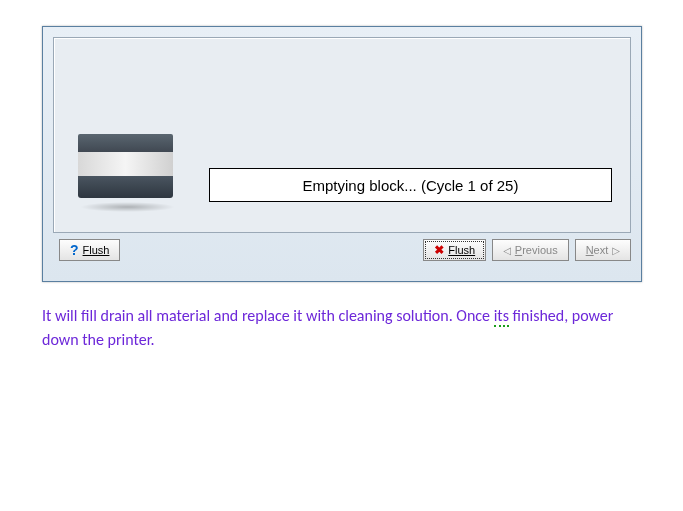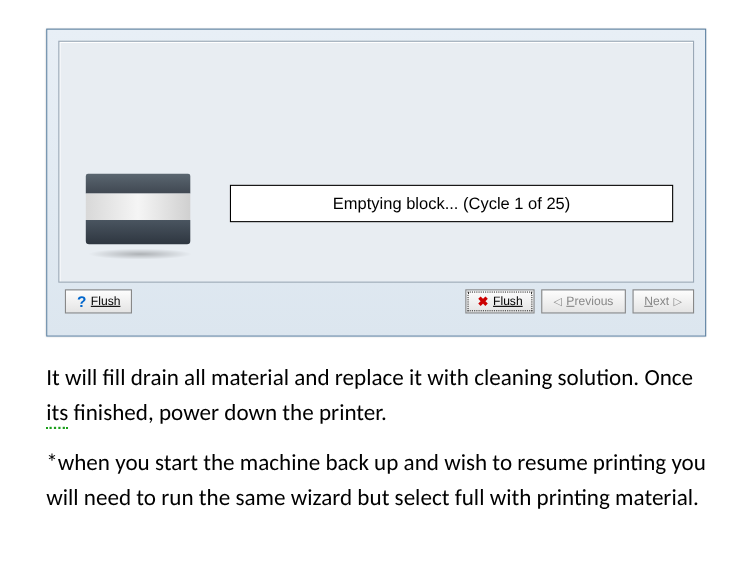--- a/index.html
+++ b/index.html
@@ -39,21 +39,21 @@
       justify-content: center;
       color: #fff;
       font-weight: bold;
       font-size: 11px;
       cursor: pointer;
     }
     .content-area {
       padding: 10px;
     }
     .main-panel {
-      height: 220px;
+      height: 196px;
       border: 1px solid #9aa8b6;
       background: #e8edf2;
       box-shadow: inset 1px 1px 0 #fff;
       display: flex;
       align-items: flex-end;
       position: relative;
     }
     .printer-img {
       width: 110px;
       height: 90px;
@@ -120,22 +120,22 @@
     .help-btn { margin-left: 6px; }
     .spacer { flex: 1; }
     .help-q { color: #0066cc; font-weight: bold; font-size: 14px; }
     .cancel-x { color: #cc0000; font-weight: bold; font-size: 12px; }
     .arrow { font-size: 10px; color: inherit; }
     .u { text-decoration: underline; }
     .instructions {
       width: 600px;
       margin-top: 22px;
       font-family: Calibri, "Segoe UI", Arial, sans-serif;
-      font-size: 21px;
-      color: #000000;
+      font-size: 16px;
+      color: #6d28d9;
       line-height: 1.5;
     }
     .instructions p { margin-bottom: 14px; }
     .spellmark {
       border-bottom: 2px dotted #1a9e1a;
     }
   </style>
 </head>
 <body>
 
@@ -173,14 +173,13 @@
         <span class="arrow">▷</span>
       </button>
     </div>
   </div>
 </div>
 
 <div class="instructions">
   <p>
     <span>It will fill drain all material and replace it with cleaning solution.  Once </span><span class="spellmark">its</span><span> finished, power down the printer.</span>
   </p>
-  <p>*when you start the machine back up and wish to resume printing you will need to run the same wizard but select full with printing material.</p>
 </div>
 
 </body></html>

